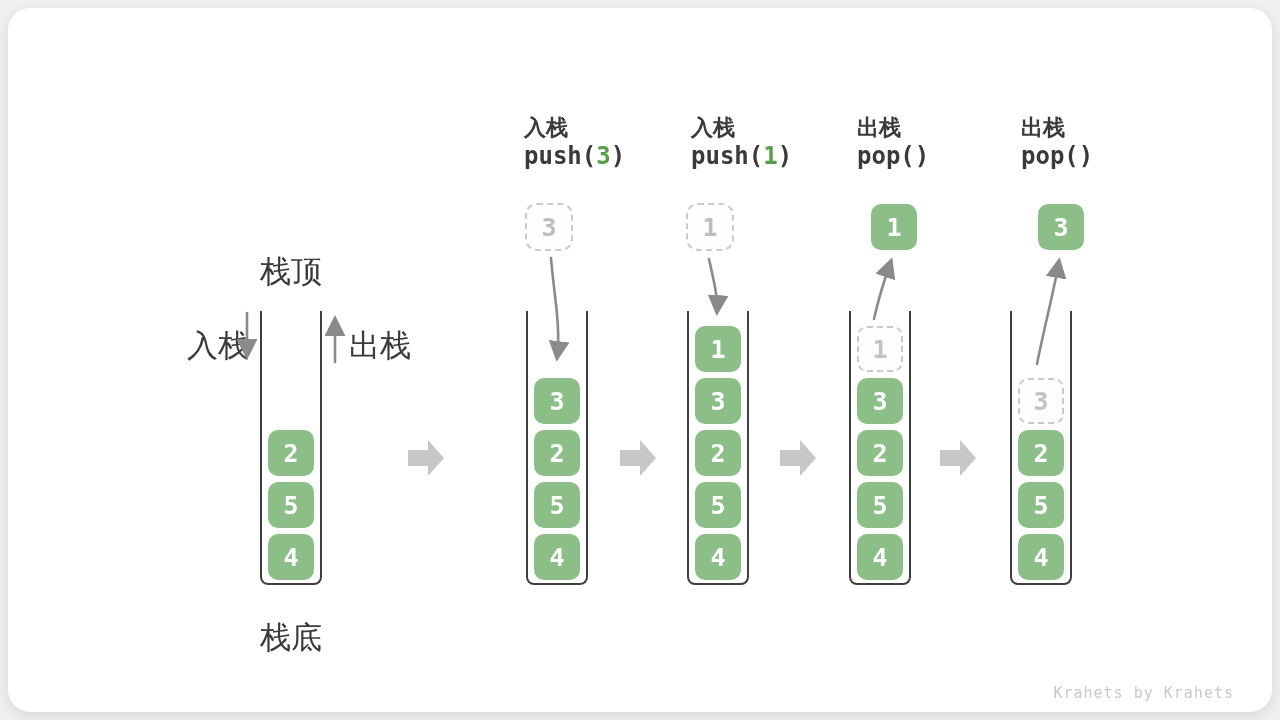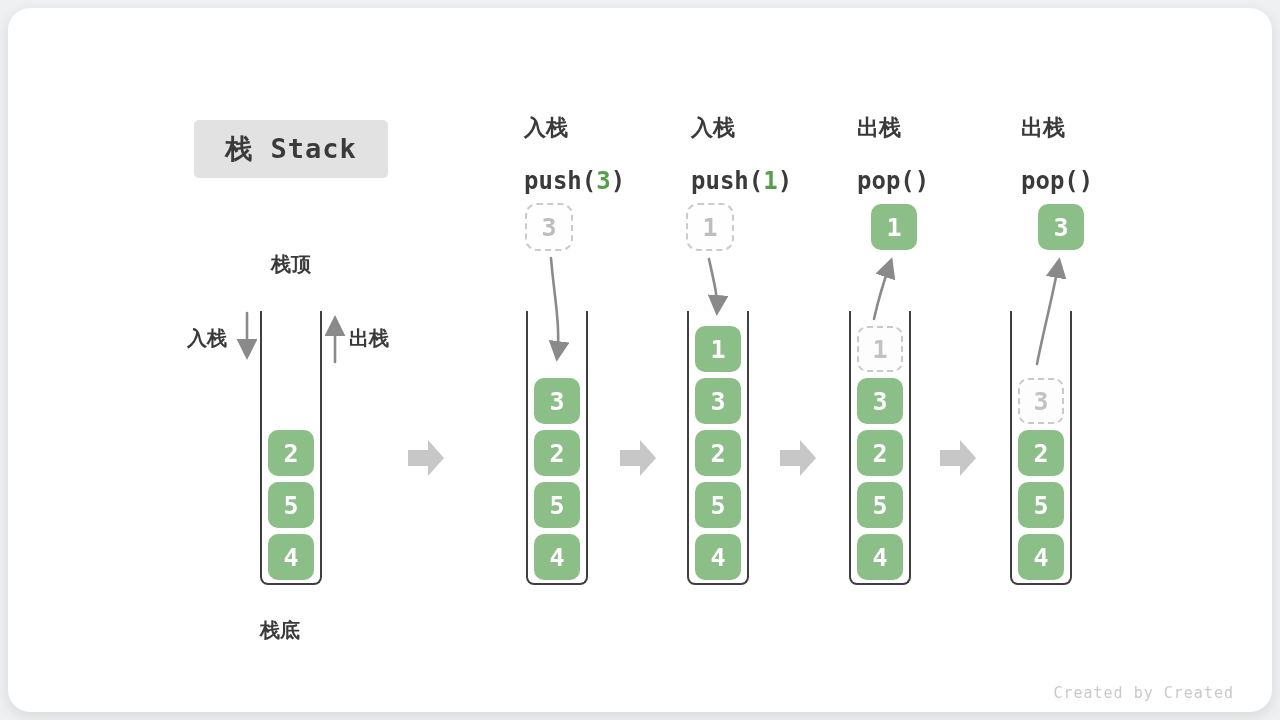--- a/index.html
+++ b/index.html
@@ -16,23 +16,23 @@
   html,body{width:1280px;height:720px;overflow:hidden;}
   body{background:#eef0f1;font-family:"Liberation Sans",sans-serif;}
   .canvas{position:absolute;left:0;top:0;width:1280px;height:720px;}
   .card{position:absolute;left:8px;top:8px;width:1264px;height:704px;background:#ffffff;
         border-radius:22px;box-shadow:0 4px 14px rgba(0,0,0,0.10);}
   .title-box{position:absolute;left:186px;top:112px;width:194px;height:58px;background:var(--title-bg);
         border-radius:5px;display:flex;align-items:center;justify-content:center;
         font-family:"DejaVu Sans Mono",monospace;font-weight:bold;font-size:27px;color:var(--text-dark);letter-spacing:1px;}
   .col-h{position:absolute;top:106px;color:var(--text-dark);}
   .col-h .label{font-size:22px;font-weight:bold;line-height:28px;}
-  .col-h .code{margin-top:25px;font-family:"DejaVu Sans Mono",monospace;font-weight:bold;font-size:24px;line-height:28px;}
+  .col-h .code{margin-top:0;font-family:"DejaVu Sans Mono",monospace;font-weight:bold;font-size:24px;line-height:28px;}
   .col-h .code .arg{color:var(--arg-green);}
-  .side-label{position:absolute;font-size:20px;font-weight:bold;color:var(--text-dark);}
+  .side-label{position:absolute;font-size:31px;font-weight:normal;color:var(--text-dark);}
   .stack{position:absolute;top:303px;width:62px;height:274px;background:#fff;
         border-left:2px solid #3F3F3F;border-right:2px solid #3F3F3F;border-bottom:2px solid #3F3F3F;
         border-radius:0 0 8px 8px;}
   .block{position:absolute;left:6px;width:46px;height:46px;border-radius:10px;background:var(--block-green);
         color:#fff;font-family:"DejaVu Sans Mono",monospace;font-weight:bold;font-size:25px;
         display:flex;align-items:center;justify-content:center;}
   .ghost{background:#FDFDFD;border:2px dashed var(--ghost-border);color:var(--ghost-text);}
   .r4{top:15px}.r3{top:67px}.r2{top:119px}.r1{top:171px}.r0{top:223px}
   .src-box{position:absolute;width:48px;height:48px;border:2px dashed #CBCBCB;border-radius:12px;background:#FEFEFE;
         color:#BDBDBD;font-family:"DejaVu Sans Mono",monospace;font-weight:bold;font-size:25px;
@@ -46,23 +46,20 @@
   .step-arrow{fill:var(--step-arrow-gray);}
   .watermark{position:absolute;right:38px;top:676px;font-family:"DejaVu Sans Mono",monospace;
         font-size:15px;color:#C9C9C9;letter-spacing:1px;}
 </style>
 </head>
 <body>
 
 <div class="canvas">
   <div class="card">
 
-    <div class="title-box">
-      <span>栈 Stack</span>
-    </div>
 
     <div class="col-h" style="left:516px">
       <div class="label">入栈</div>
       <div class="code"><span>push(</span><span class="arg">3</span><span>)</span></div>
     </div>
     <div class="col-h" style="left:683px">
       <div class="label">入栈</div>
       <div class="code"><span>push(</span><span class="arg">1</span><span>)</span></div>
     </div>
     <div class="col-h" style="left:849px">
@@ -144,15 +141,15 @@
 
       <path class="arrow-line" d="M866,311 C871,288 877,270 883,253" marker-end="url(#ah)"></path>
       <path class="arrow-line" d="M1029,356 C1036,320 1045,288 1051,253" marker-end="url(#ah)"></path>
 
       <polygon class="step-arrow" points="400,442 420,442 420,432 436,450 420,468 420,458 400,458"></polygon>
       <polygon class="step-arrow" points="612,442 632,442 632,432 648,450 632,468 632,458 612,458"></polygon>
       <polygon class="step-arrow" points="772,442 792,442 792,432 808,450 792,468 792,458 772,458"></polygon>
       <polygon class="step-arrow" points="932,442 952,442 952,432 968,450 952,468 952,458 932,458"></polygon>
     </svg>
 
-    <div class="watermark">Created by Created</div>
+    <div class="watermark">Krahets by Krahets</div>
   </div>
 </div>
 
 </body></html>

